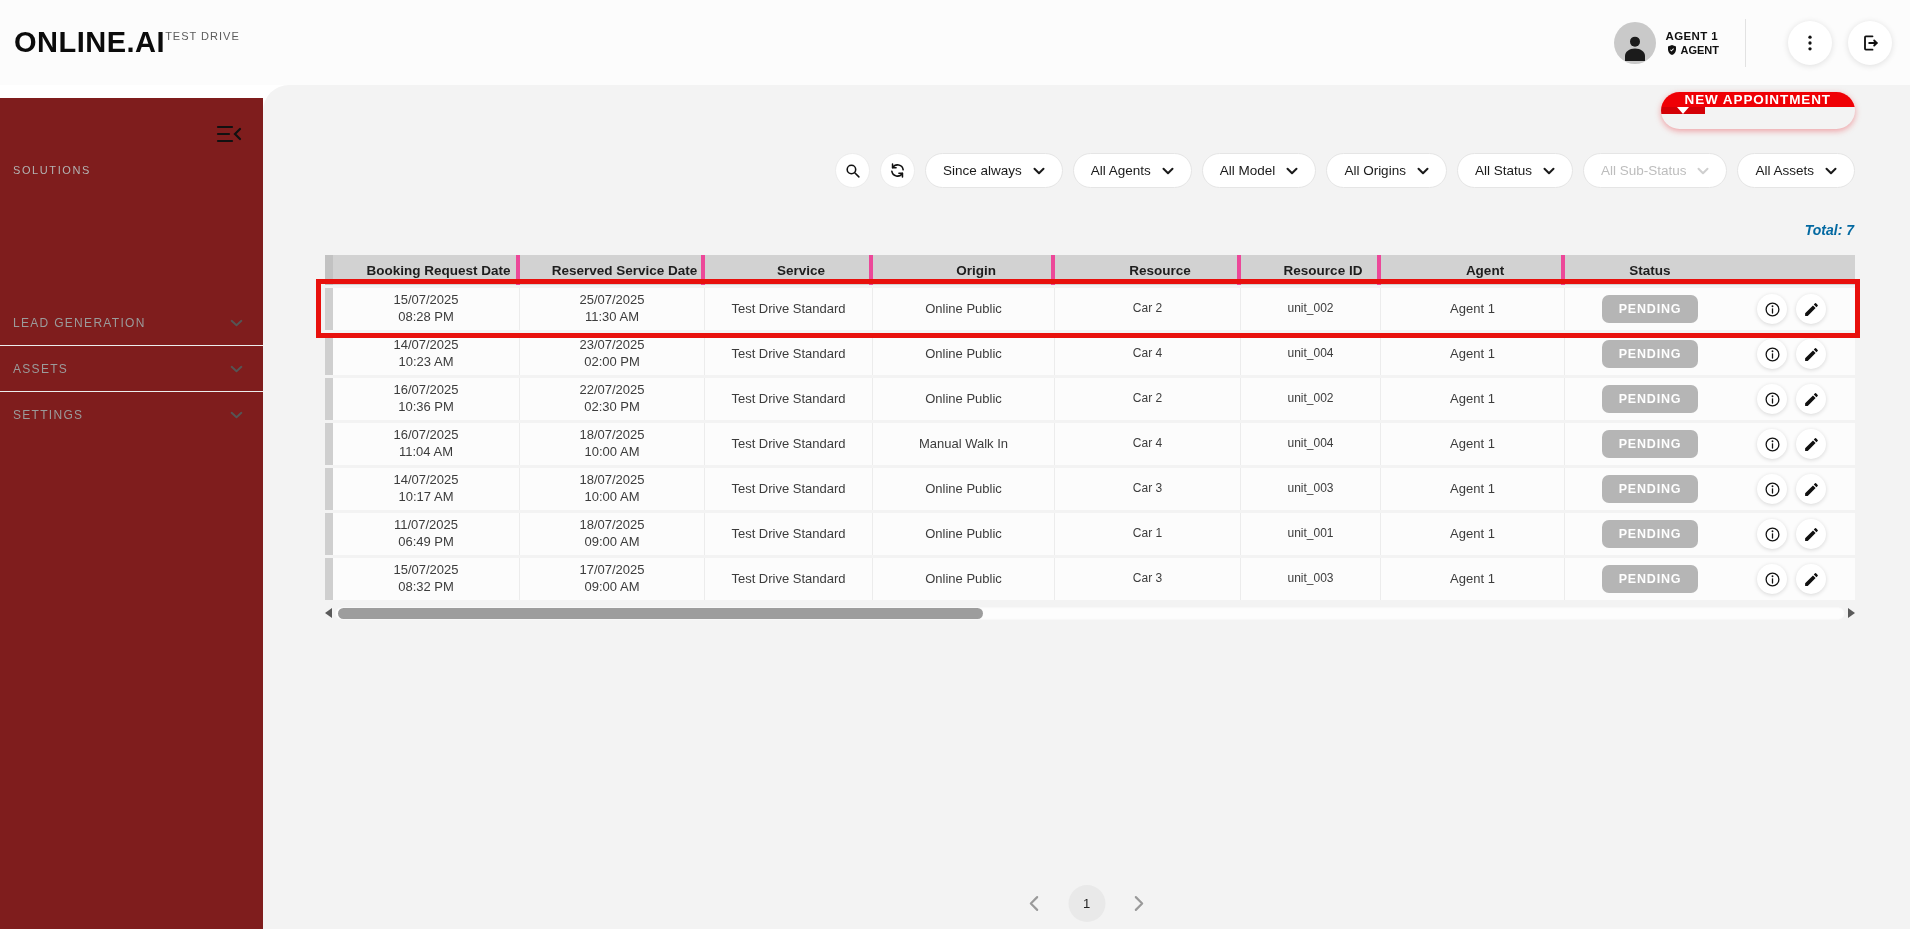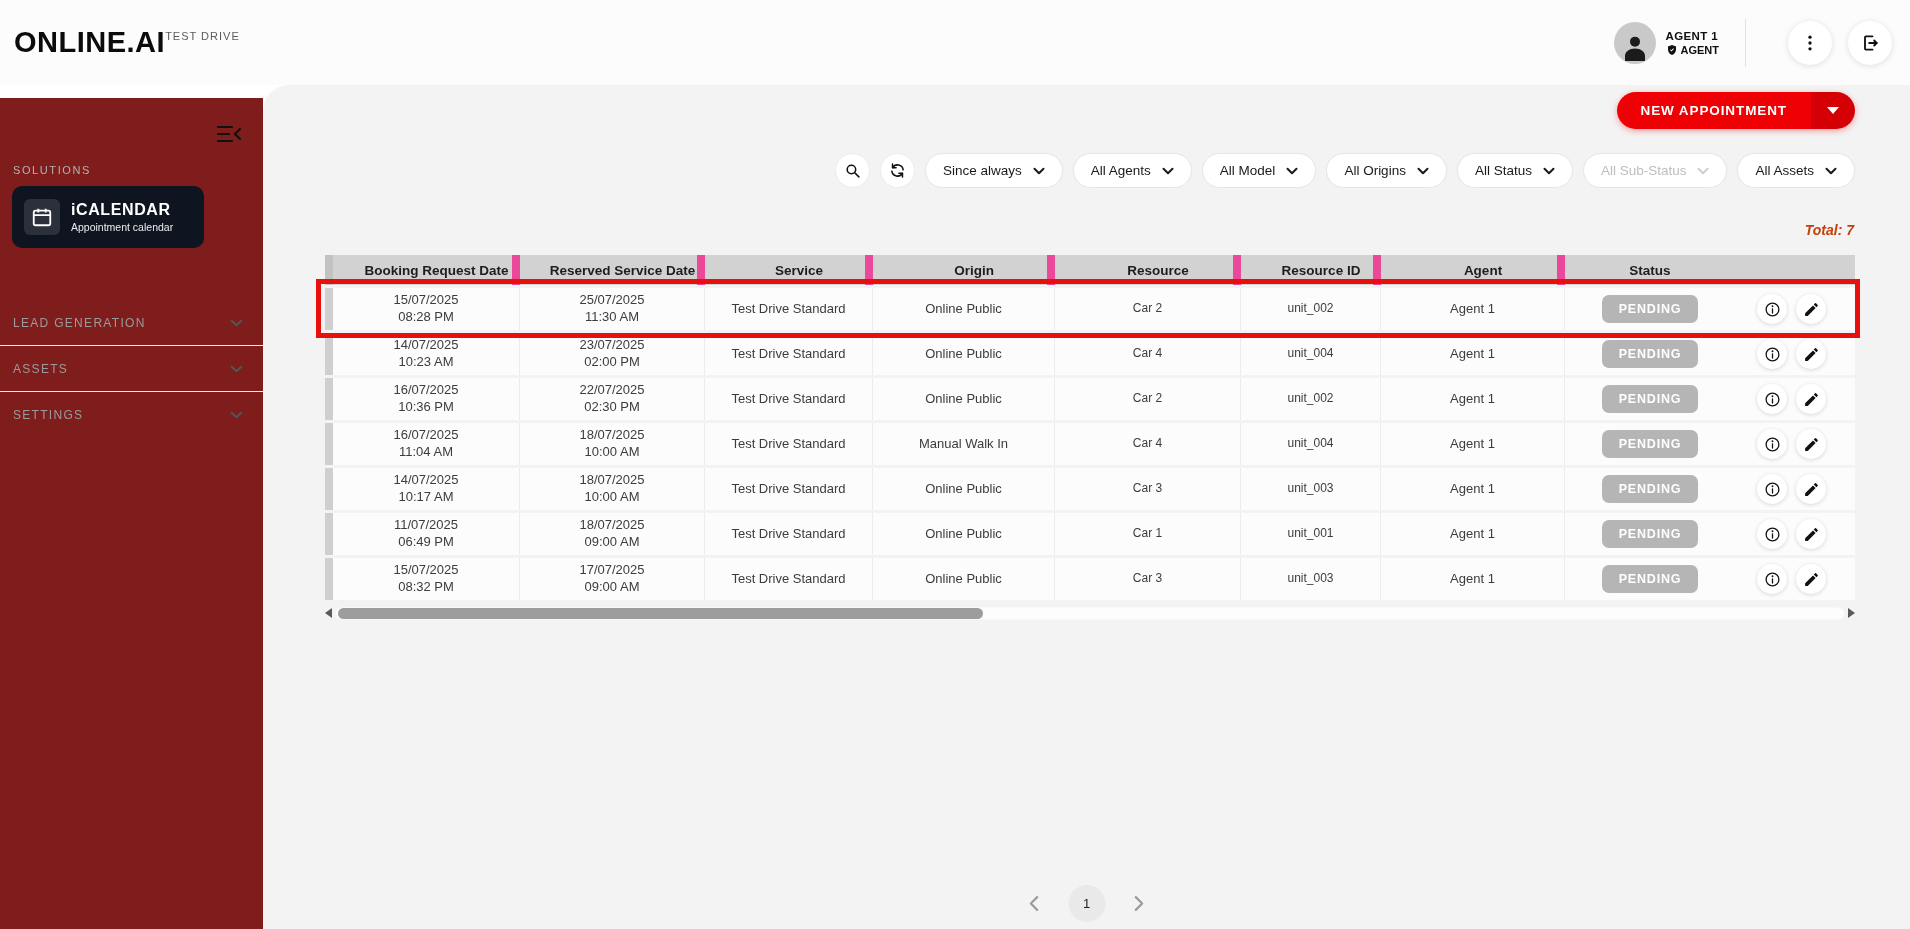--- a/index.html
+++ b/index.html
@@ -44,43 +44,43 @@
 
   
   .main { position:absolute; top:85px; left:263px; right:0; bottom:0; background:#f3f3f3; border-top-left-radius:26px; z-index:1; }
 
   .tabs { position:absolute; top:0; left:82px; height:52px; display:flex; align-items:center; gap:70px; }
   .tab { font-size:15px; letter-spacing:.6px; color:#8f8f8f; position:relative; padding:0 2px; cursor:pointer; white-space:nowrap; }
   .tab.active { color:#0c0c0c; font-weight:700; }
   .tab.active::after { content:""; position:absolute; left:-20px; right:-20px; bottom:-15px; height:5px; background:#ee0005; }
 
   .new-appt { position:absolute; top:7px; right:55px; height:37px; border-radius:19px; overflow:hidden; display:flex;
-              box-shadow:0 2px 6px rgba(232,0,13,.35); }
+              box-shadow:0 2px 6px rgba(232,0,13,.35);flex-direction:column; }
   .new-appt-main { background:#ef0005; color:#fff; font-weight:700; font-size:13.5px; letter-spacing:.9px;
                    display:flex; align-items:center; padding:0 24px; }
   .new-appt-caret { background:#d40006; width:44px; display:flex; align-items:center; justify-content:center; }
   .caret-down { width:0; height:0; border-left:6px solid transparent; border-right:6px solid transparent; border-top:7px solid #fff; }
 
   .filters { position:absolute; top:68px; right:55px; display:flex; align-items:center; gap:10px; }
   .icon-btn { width:35px; height:35px; border-radius:50%; background:#fff; border:1px solid #ececec;
               display:flex; align-items:center; justify-content:center; }
   .icon-btn svg { width:17px; height:17px; }
   .fpill { height:35px; border-radius:18px; background:#fff; border:1px solid #e5e5e5; display:flex; align-items:center;
            gap:11px; padding:0 17px; font-size:13.5px; color:#1a1a1a; cursor:pointer; white-space:nowrap; }
   .fpill svg { width:12px; height:8px; }
   .fpill.disabled { color:#bdbdbd; }
   .fpill.disabled svg { color:#cfcfcf; }
 
-  .total { position:absolute; top:137px; right:56px; font-size:14px; font-weight:700; font-style:italic; color:#c2410c; }
+  .total { position:absolute; top:137px; right:56px; font-size:14px; font-weight:700; font-style:italic; color:#0369a1; }
 
   
   .table { position:absolute; top:170px; left:62px; width:1530px; }
   .t-header { display:flex; height:30px; background:#d2d2d2; margin-bottom:3px; }
   .hcell { display:flex; align-items:center; justify-content:center; font-size:13.5px; font-weight:700; color:#1e1e1e; }
-  .hcell:not(:last-child) { border-right:8px solid #ec4899;padding-left:28px; }
+  .hcell:not(:last-child) { border-right:4px solid #ec4899;padding-left:28px; }
   .gutter { width:8px; flex:none; background:#c2c2c2; }
   .t-row { display:flex; height:42px; background:#fcfcfc; margin-bottom:3px; position:relative; }
   .t-row .gutter { background:#cfcfcf; }
   .cell { display:flex; flex-direction:column; align-items:center; justify-content:center; font-size:13px; color:#3c3c3c; line-height:1.3; }
   .t-row .cell:not(.c-status):not(.c-actions) { border-right:1px solid #ececec; }
   .c-booking { width:187px; } .c-reserved { width:185px; } .c-service { width:168px; } .c-origin { width:182px; }
   .c-resource { width:186px; } .c-rid { width:140px; } .c-agent { width:184px; } .c-status { width:170px; } .c-actions { width:113px; }
   .c-status-h { width:283px; padding-right:113px; }
   .c-resource .cell-text, .c-rid .cell-text { font-size:12px; }
   .pill-status { background:#b5b5b5; color:#fff; font-weight:700; font-size:12.5px; letter-spacing:.8px;
@@ -152,32 +152,20 @@
 </header>
 
 <aside class="sidebar">
   <button class="collapse-btn">
     <svg viewBox="0 0 26 18" fill="none" stroke="#111" stroke-width="2.2" stroke-linecap="round">
         <path d="M2 2h14M2 9h11M2 16h14"></path>
         <path d="M24 4l-5 5 5 5"></path>
       </svg>
   </button>
   <div class="side-label">SOLUTIONS</div>
-  <div class="app-card">
-    <div class="app-icon">
-      <svg viewBox="0 0 24 24" fill="none" stroke="#fff" stroke-width="2">
-          <rect x="3" y="5" width="18" height="16" rx="2"></rect>
-          <path d="M8 3v4M16 3v4M3 10h18"></path>
-        </svg>
-    </div>
-    <div>
-      <div class="app-title">iCALENDAR</div>
-      <div class="app-sub">Appointment calendar</div>
-    </div>
-  </div>
   <nav class="nav-sections">
 
       <div class="nav-item">
         <span>LEAD GENERATION</span>
         <svg viewBox="0 0 12 7" fill="none" stroke="currentColor" stroke-width="1.8" stroke-linecap="round" stroke-linejoin="round">
           <path d="M1.5 1.5L6 5.5l4.5-4"></path>
         </svg>
       </div>
 
       <div class="nav-item">

